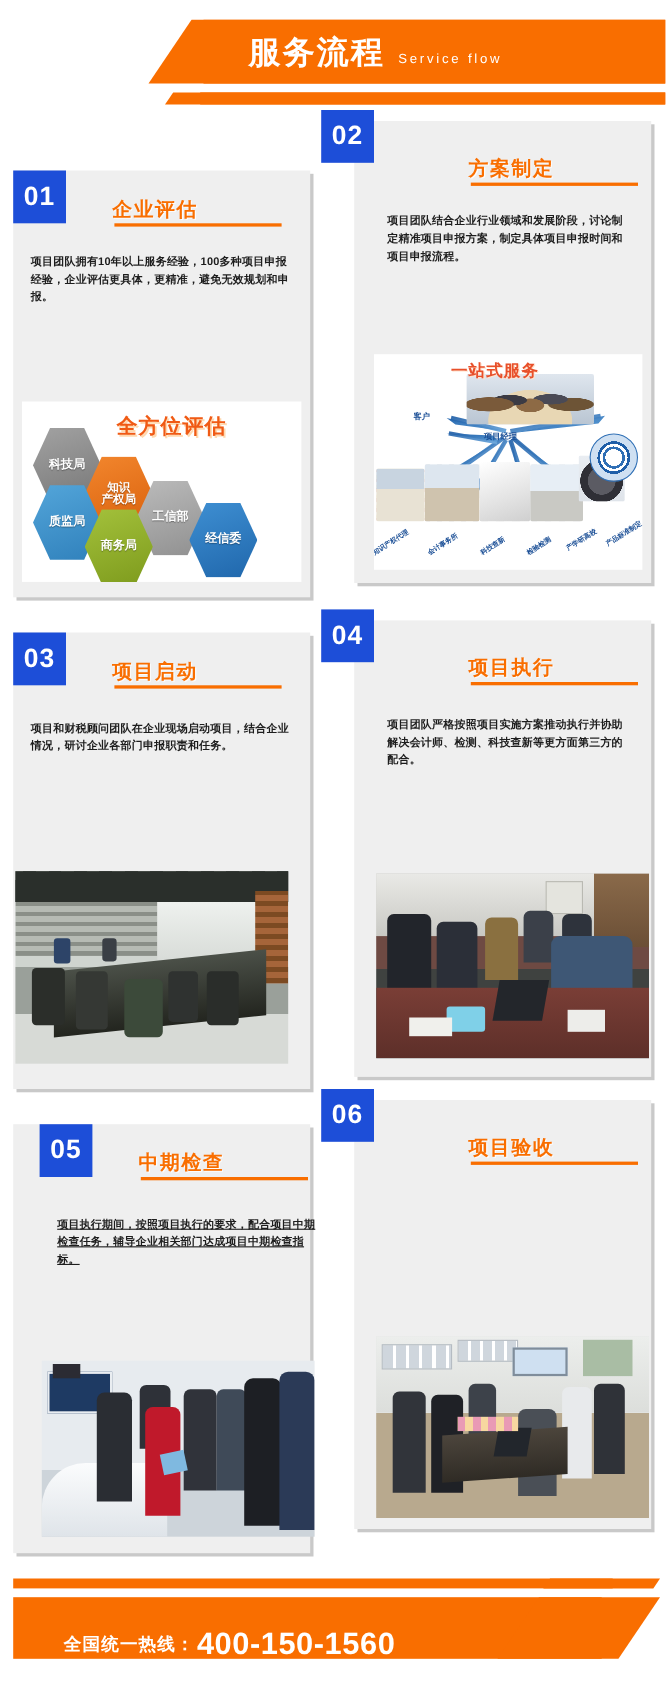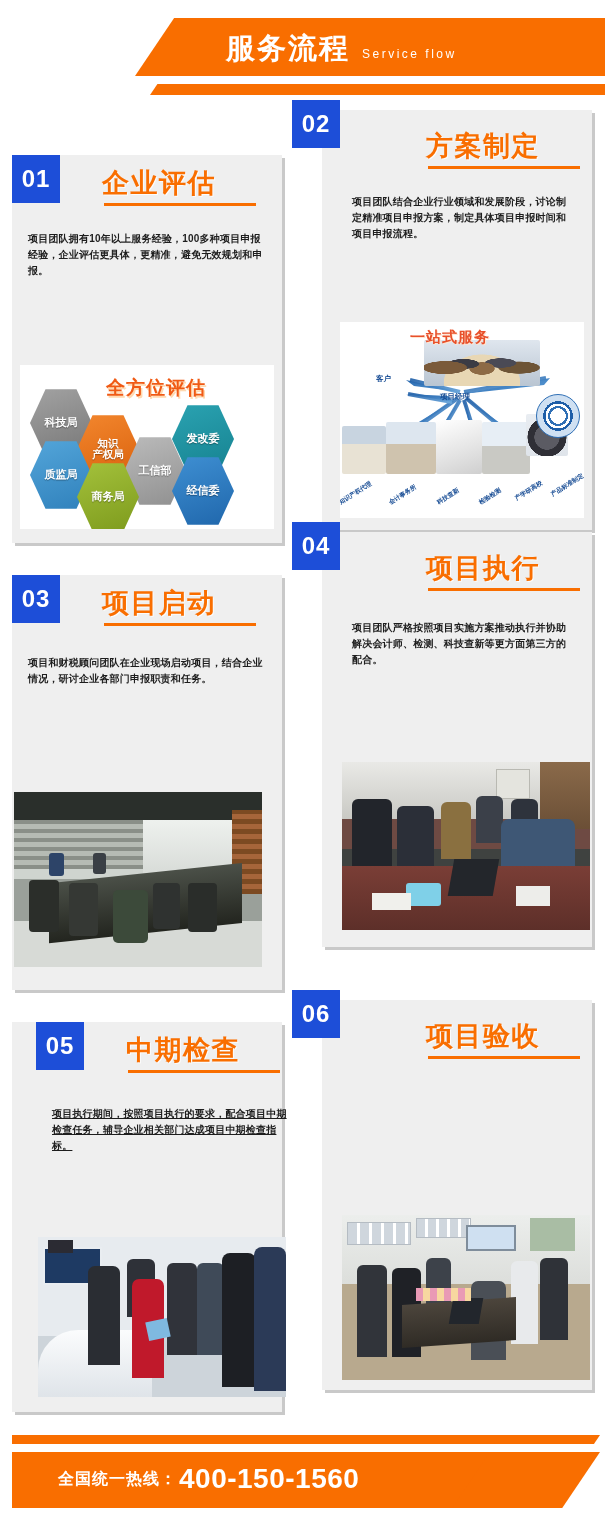--- a/index.html
+++ b/index.html
@@ -91,25 +91,26 @@
     font-weight: bold;
     display: flex;
     align-items: center;
     justify-content: center;
     letter-spacing: 1px;
     z-index: 6;
   }
   .card-title {
     position: absolute;
     color: #F96E00;
-    font-size: 27px;
+    font-size: 18px;
     font-weight: bold;
     letter-spacing: 1.5px;
     white-space: nowrap;
     text-shadow: 1px 1px 0 rgba(255,255,255,0.8);
+    margin-top: 13px;
   }
   .title-rule {
     position: absolute;
     height: 3px;
     background: #F96E00;
   }
   .card-body {
     position: absolute;
     color: #1d1d1d;
     font-size: 10px;
@@ -226,21 +227,21 @@
   .ftr-band-skew {
     position: absolute;
     left: 490px; top: 27px;
     width: 110px; height: 56px;
     background: #F96E00;
     transform: skewX(-34deg);
     transform-origin: top left;
   }
   .ftr-text {
     position: absolute;
-    left: 58px; top: 26px;
+    left: 58px; top: 42px;
     height: 56px;
     display: flex;
     align-items: center;
     gap: 2px;
     z-index: 6;
   }
   .ftr-label { color: #ffffff; font-size: 16px; font-weight: bold; letter-spacing: 1px; }
   .ftr-num { color: #ffffff; font-size: 28px; font-weight: bold; letter-spacing: 0.5px; }
 </style>
 </head>
@@ -268,23 +269,20 @@
 
       <div class="hexbox" style="left:8px; top:210px; width:254px; height:164px;">
         <div class="hex-title" style="left:86px; top:10px;">全方位评估</div>
 
         <div class="hex" style="left:10px;  top:22px; width:62px; height:72px; background:linear-gradient(160deg,#a3a3a3,#767676);">
           <span>科技局</span>
         </div>
         <div class="hex" style="left:57px; top:48px; width:62px; height:72px; background:linear-gradient(160deg,#f3872e,#d85f0b); font-size:10.5px; white-space:pre-line;">
           <span>知识
 产权局</span>
-        </div>
-        <div class="hex" style="left:152px; top:38px; width:62px; height:72px; background:linear-gradient(160deg,#2ba3b2,#15818f);">
-          <span>发改委</span>
         </div>
         <div class="hex" style="left:10px;  top:74px; width:62px; height:72px; background:linear-gradient(160deg,#54a6da,#2f80bb);">
           <span>质监局</span>
         </div>
         <div class="hex" style="left:104px; top:70px; width:62px; height:72px; background:linear-gradient(160deg,#bcbcbc,#8f8f8f);">
           <span>工信部</span>
         </div>
         <div class="hex" style="left:152px; top:90px; width:62px; height:72px; background:linear-gradient(160deg,#3f90d3,#1f66ab);">
           <span>经信委</span>
         </div>
@@ -397,21 +395,21 @@
         <div class="ph" style="left:22%;top:52%;width:12%;height:30%;border-radius:4px;background:#353834;"></div>
         <div class="ph" style="left:40%;top:56%;width:14%;height:30%;border-radius:5px;background:#3c4a3a;"></div>
         <div class="ph" style="left:56%;top:52%;width:11%;height:26%;border-radius:4px;background:#2f3230;"></div>
         <div class="ph" style="left:70%;top:52%;width:12%;height:28%;border-radius:4px;background:#2a2d2a;"></div>
         <div class="ph" style="left:14%;top:35%;width:6%;height:13%;border-radius:3px;background:#2d4468;"></div>
         <div class="ph" style="left:32%;top:35%;width:5%;height:12%;border-radius:3px;background:#3a3f45;"></div>
       </div>
     </div>
   </div>
 
-  <div class="card" style="left:322px; top:532px; width:270px; height:415px;">
+  <div class="card" style="left:322px; top:564px; width:270px; height:415px;">
     <div class="card-inner">
       <div class="badge" style="left:-30px; top:-10px;">04</div>
       <div class="card-title" style="left:104px; top:18px;">项目执行</div>
       <div class="title-rule" style="left:106px; top:56px; width:152px;"></div>
       <div class="card-body" style="left:30px; top:88px; width:224px;">项目团队严格按照项目实施方案推动执行并协助解决会计师、检测、科技查新等更方面第三方的配合。</div>
 
       <div class="card-photo" style="left:20px; top:230px; width:248px; height:168px;
            background:linear-gradient(180deg,#d3d3cf 0 34%, #6e4a43 34% 52%, #3f4240 52% 100%);">
         <div class="ph" style="left:0;top:0;width:100%;height:34%;background:linear-gradient(180deg,#e9e9e6,#c9c9c4);"></div>
         <div class="ph" style="left:62%;top:4%;width:14%;height:18%;background:#e4e4de;border:1px solid #b9b9b2;"></div>

